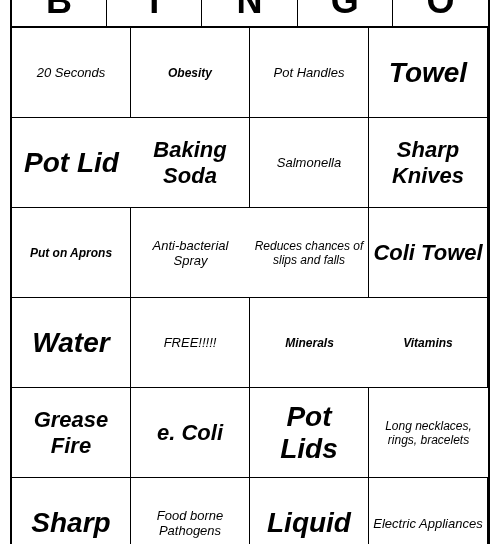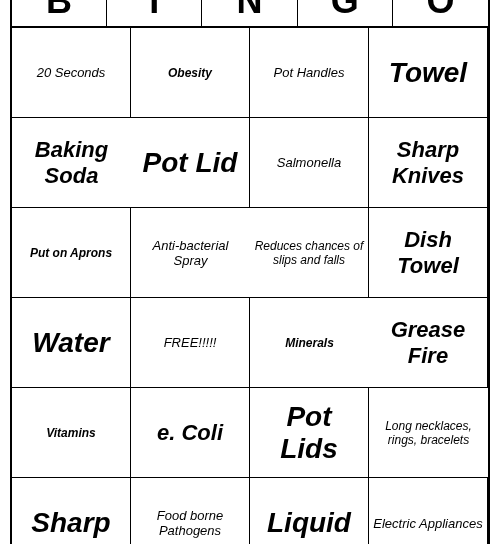--- a/index.html
+++ b/index.html
@@ -106,57 +106,57 @@
       <div class="bingo-cell">
         <span class="medium-text">Obesity</span>
       </div>
       <div class="bingo-cell">
         <span>Pot Handles</span>
       </div>
       <div class="bingo-cell">
         <span class="xlarge-text">Towel</span>
       </div>
       <div class="bingo-cell">
-        <span class="large-text">Baking Soda</span>
+        <span class="xlarge-text">Pot Lid</span>
       </div>
       <div class="bingo-cell">
-        <span class="xlarge-text">Pot Lid</span>
+        <span class="large-text">Baking Soda</span>
       </div>
       <div class="bingo-cell">
         <span>Salmonella</span>
       </div>
       <div class="bingo-cell">
         <span class="large-text">Sharp Knives</span>
       </div>
       <div class="bingo-cell">
         <span class="medium-text">Put on Aprons</span>
       </div>
       <div class="bingo-cell">
         <span>Anti-bacterial Spray</span>
       </div>
       <div class="bingo-cell">
         <span class="xsmall-text">Reduces chances of slips and falls</span>
       </div>
       <div class="bingo-cell">
-        <span class="large-text">Dish Towel</span>
+        <span class="large-text">Coli Towel</span>
       </div>
       <div class="bingo-cell">
         <span class="xlarge-text">Water</span>
       </div>
       <div class="bingo-cell">
         <span>FREE!!!!!</span>
       </div>
       <div class="bingo-cell">
         <span class="medium-text">Minerals</span>
       </div>
       <div class="bingo-cell">
-        <span class="large-text">Grease Fire</span>
+        <span class="medium-text">Vitamins</span>
       </div>
       <div class="bingo-cell">
-        <span class="medium-text">Vitamins</span>
+        <span class="large-text">Grease Fire</span>
       </div>
       <div class="bingo-cell">
         <span class="large-text">e. Coli</span>
       </div>
       <div class="bingo-cell">
         <span class="xlarge-text">Pot Lids</span>
       </div>
       <div class="bingo-cell">
         <span class="xsmall-text">Long necklaces, rings, bracelets</span>
       </div>

